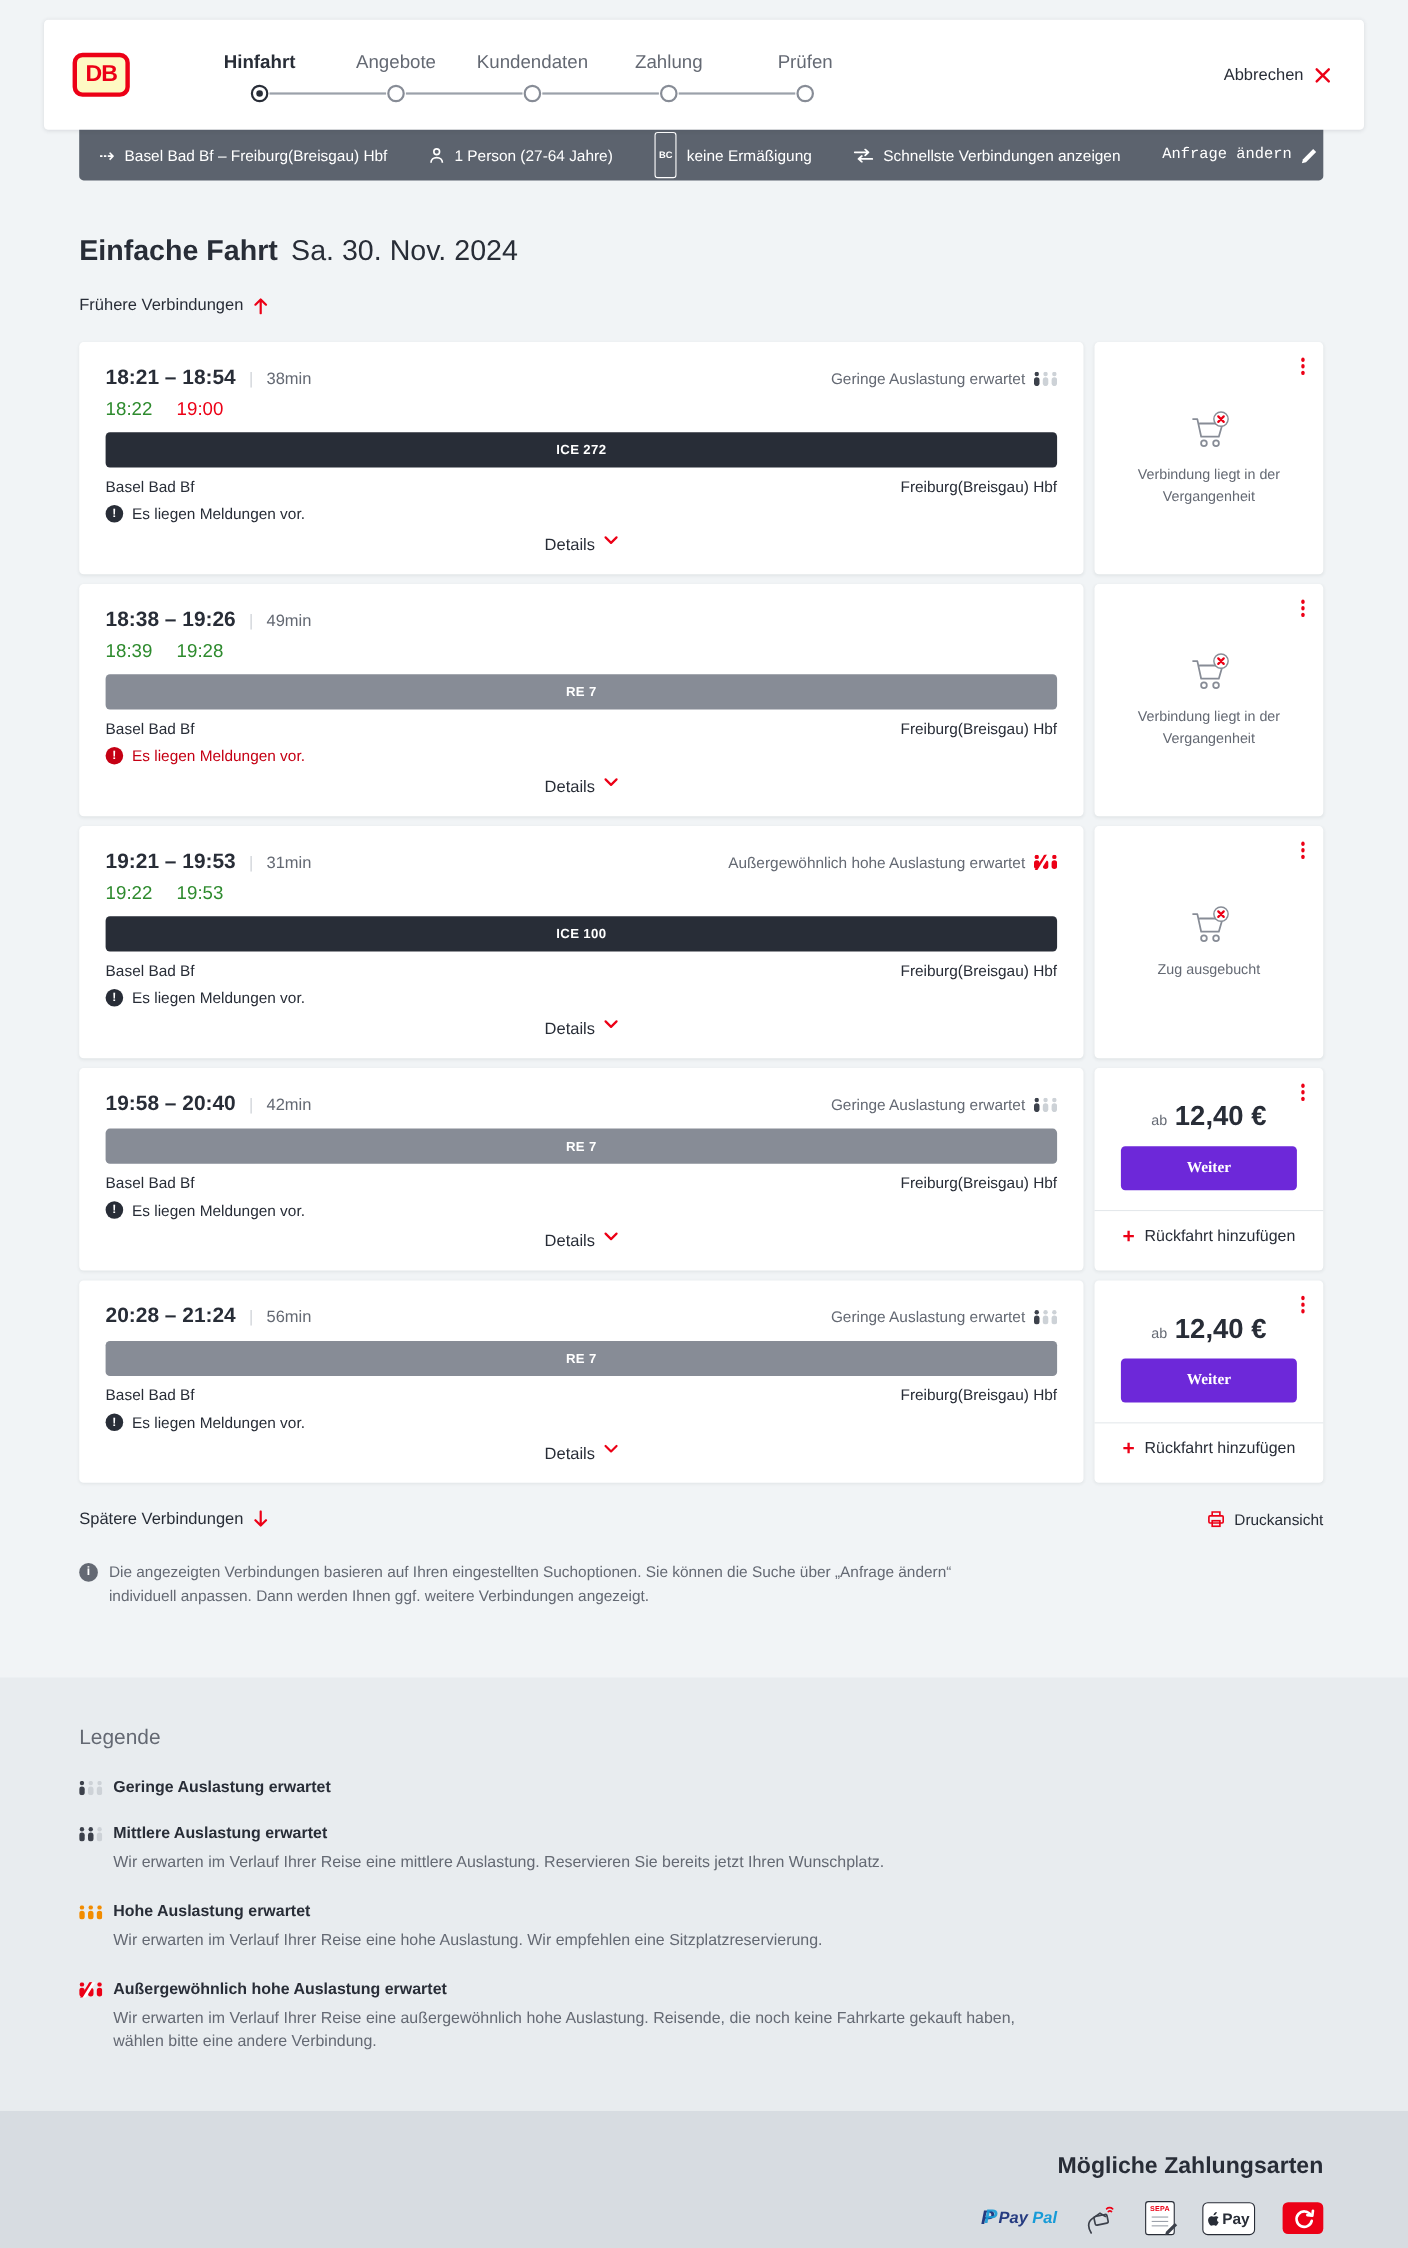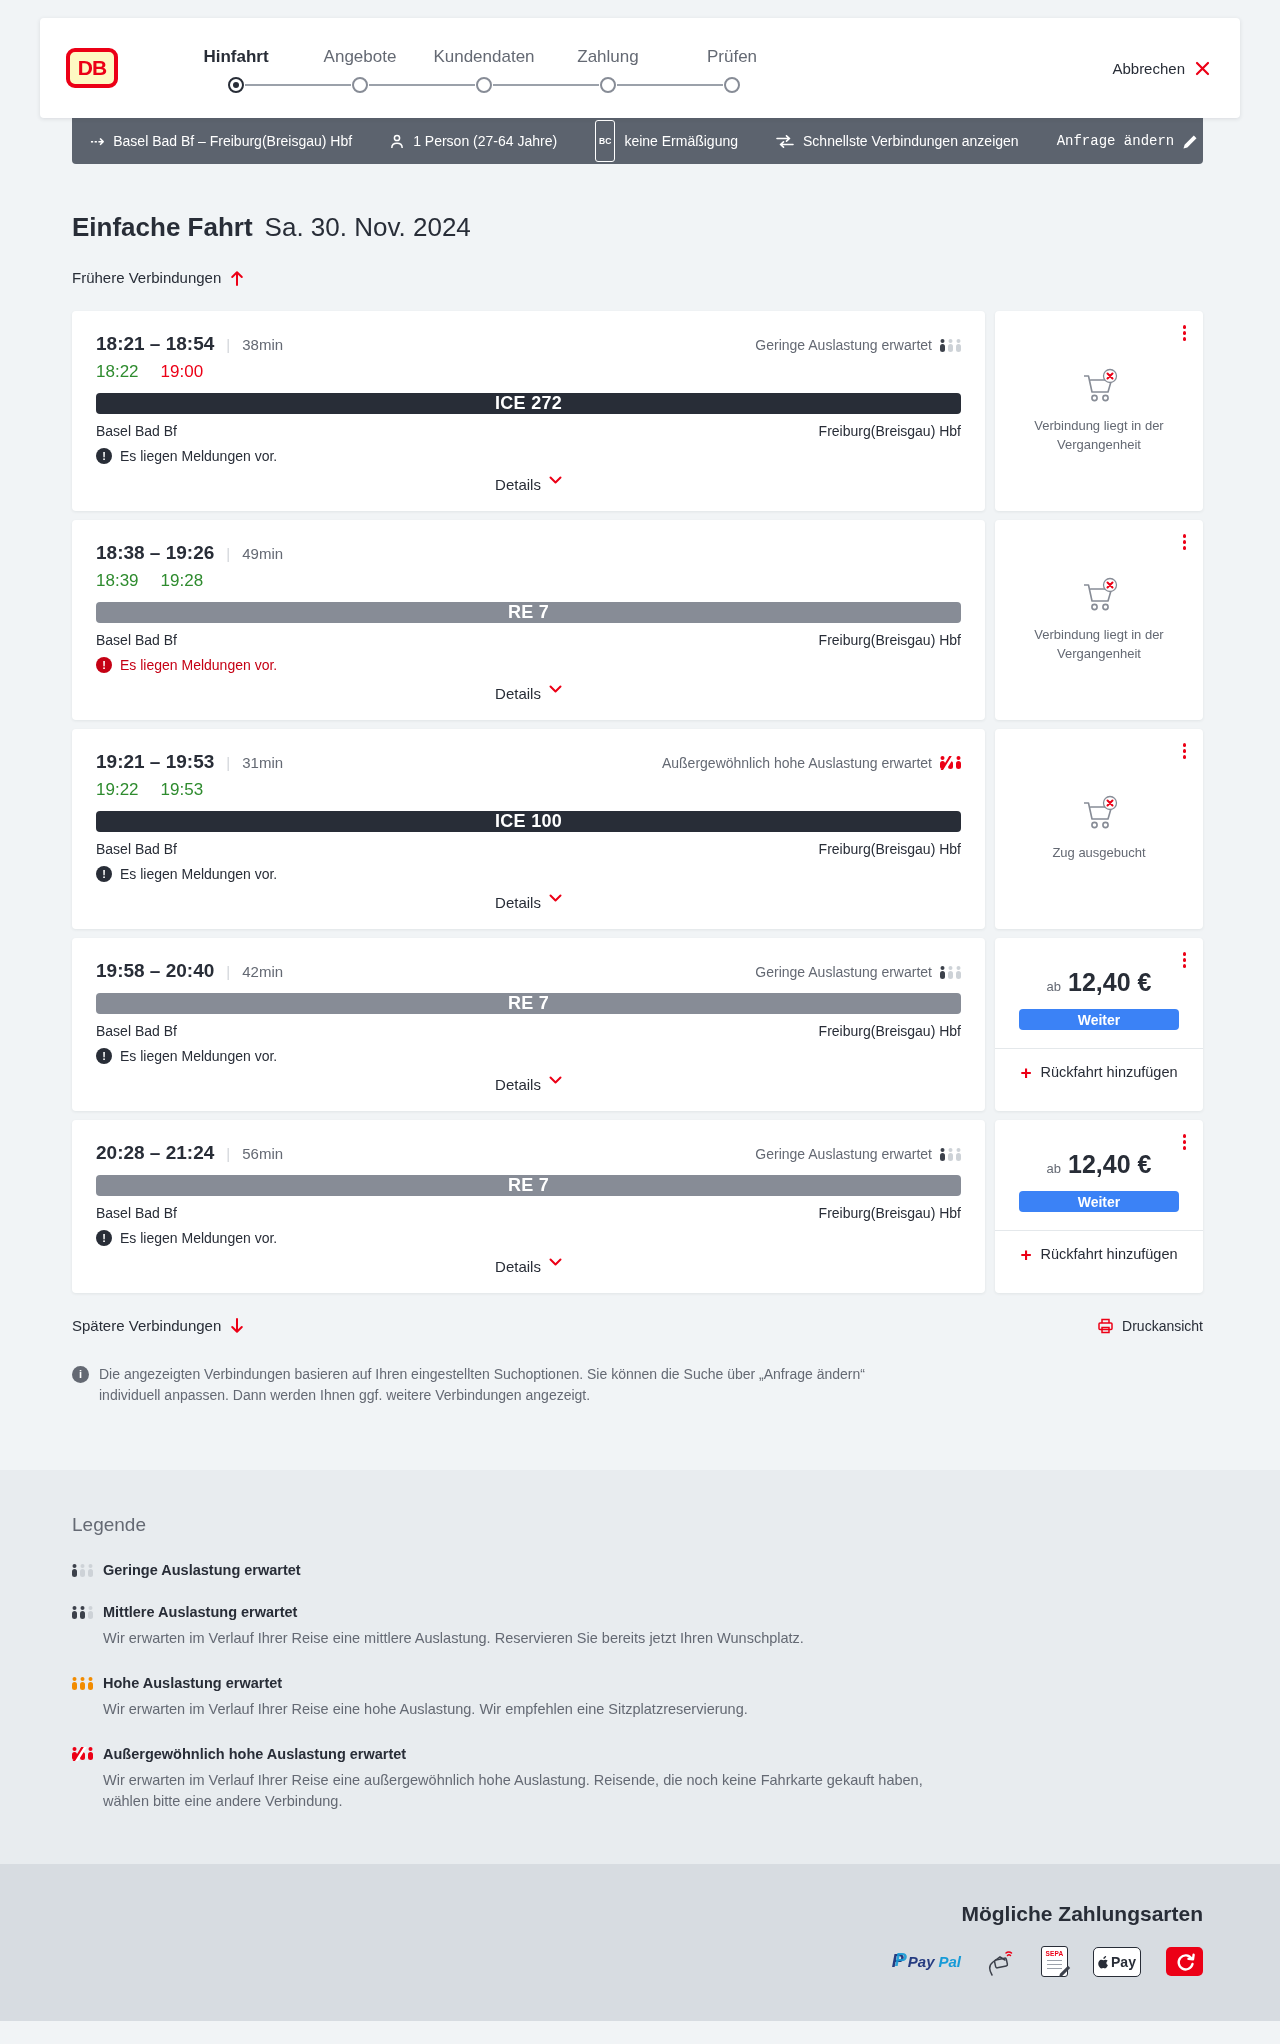--- a/index.html
+++ b/index.html
@@ -69,23 +69,23 @@
   }
   .head { display:flex; align-items:baseline; }
   .time { font-size:19px; font-weight:800; color:#282D37; }
   .hsep { color:#D2D5DA; margin:0 12px; font-size:15px; }
   .dur { font-size:15px; color:#646973; }
   .occup { margin-left:auto; display:flex; align-items:center; gap:8px; font-size:14px; color:#646973; }
   .rt { display:flex; gap:22px; font-size:17px; margin-top:7px; }
   .ontime { color:#2E8B2E; }
   .late { color:#EC0016; }
   .tbar {
-    margin-top:11px; height:21px; border-radius:4px; display:flex;
+    margin-top:11px; height:32px; border-radius:4px; display:flex;
     align-items:center; justify-content:center; color:#fff;
-    font-size:18px; font-weight:700; letter-spacing:.3px;
+    font-size:12px; font-weight:700; letter-spacing:.3px;
   }
   .tbar.ice { background:#282D37; }
   .tbar.re { background:#878C96; }
   .stations { display:flex; justify-content:space-between; margin-top:9px; font-size:14px; color:#282D37; }
   .msg { margin-top:9px; display:flex; align-items:center; gap:8px; font-size:14px; color:#282D37; }
   .mico {
     flex:0 0 auto; width:16px; height:16px; border-radius:50%; background:#282D37;
     color:#fff; font-size:11px; font-weight:700; display:flex; align-items:center; justify-content:center;
   }
   .mico::before { content:"!"; }
@@ -103,23 +103,23 @@
   }
   .kebab { position:absolute; top:12px; right:15px; display:flex; flex-direction:column; gap:2.5px; cursor:pointer; padding:2px; }
   .kebab i { width:3.5px; height:3.5px; border-radius:50%; background:#EC0016; }
   .acard.centered { align-items:center; justify-content:center; padding:18px; text-align:center; gap:10px; }
   .acard .hint { font-size:13px; color:#646973; line-height:1.5; max-width:152px; }
   .acard.buy { align-items:center; padding-top:30px; }
   .price-row { display:flex; align-items:baseline; gap:7px; }
   .ab { font-size:13px; color:#646973; }
   .price { font-size:25px; font-weight:800; color:#282D37; }
   .weiter {
-    margin-top:12px; width:160px; height:21px; background:#3b82f6; color:#fff;
+    margin-top:12px; width:160px; height:40px; background:#6d28d9; color:#fff;
     font-weight:700; font-size:14px; border:none; border-radius:4px; cursor:pointer;
-    font-family:Liberation Sans, sans-serif;
+    font-family:Liberation Serif, serif;
   }
   .buy-div { margin-top:18px; width:100%; border-top:1px solid #E4E8EB; }
   .return { width:100%; height:46px; display:flex; align-items:center; justify-content:center; gap:9px; font-size:14.5px; color:#282D37; cursor:pointer; }
   .plus { color:#EC0016; font-size:19px; font-weight:700; line-height:1; }
   
   .later-row { margin-top:24px; display:flex; justify-content:space-between; align-items:center; }
   .print { display:flex; gap:8px; align-items:center; font-size:14px; color:#282D37; cursor:pointer; }
   .note { margin-top:30px; display:flex; gap:10px; color:#646973; font-size:14px; line-height:1.5; max-width:850px; padding-bottom:64px; }
   .iico {
     flex:0 0 auto; width:17px; height:17px; border-radius:50%; background:#646973;

